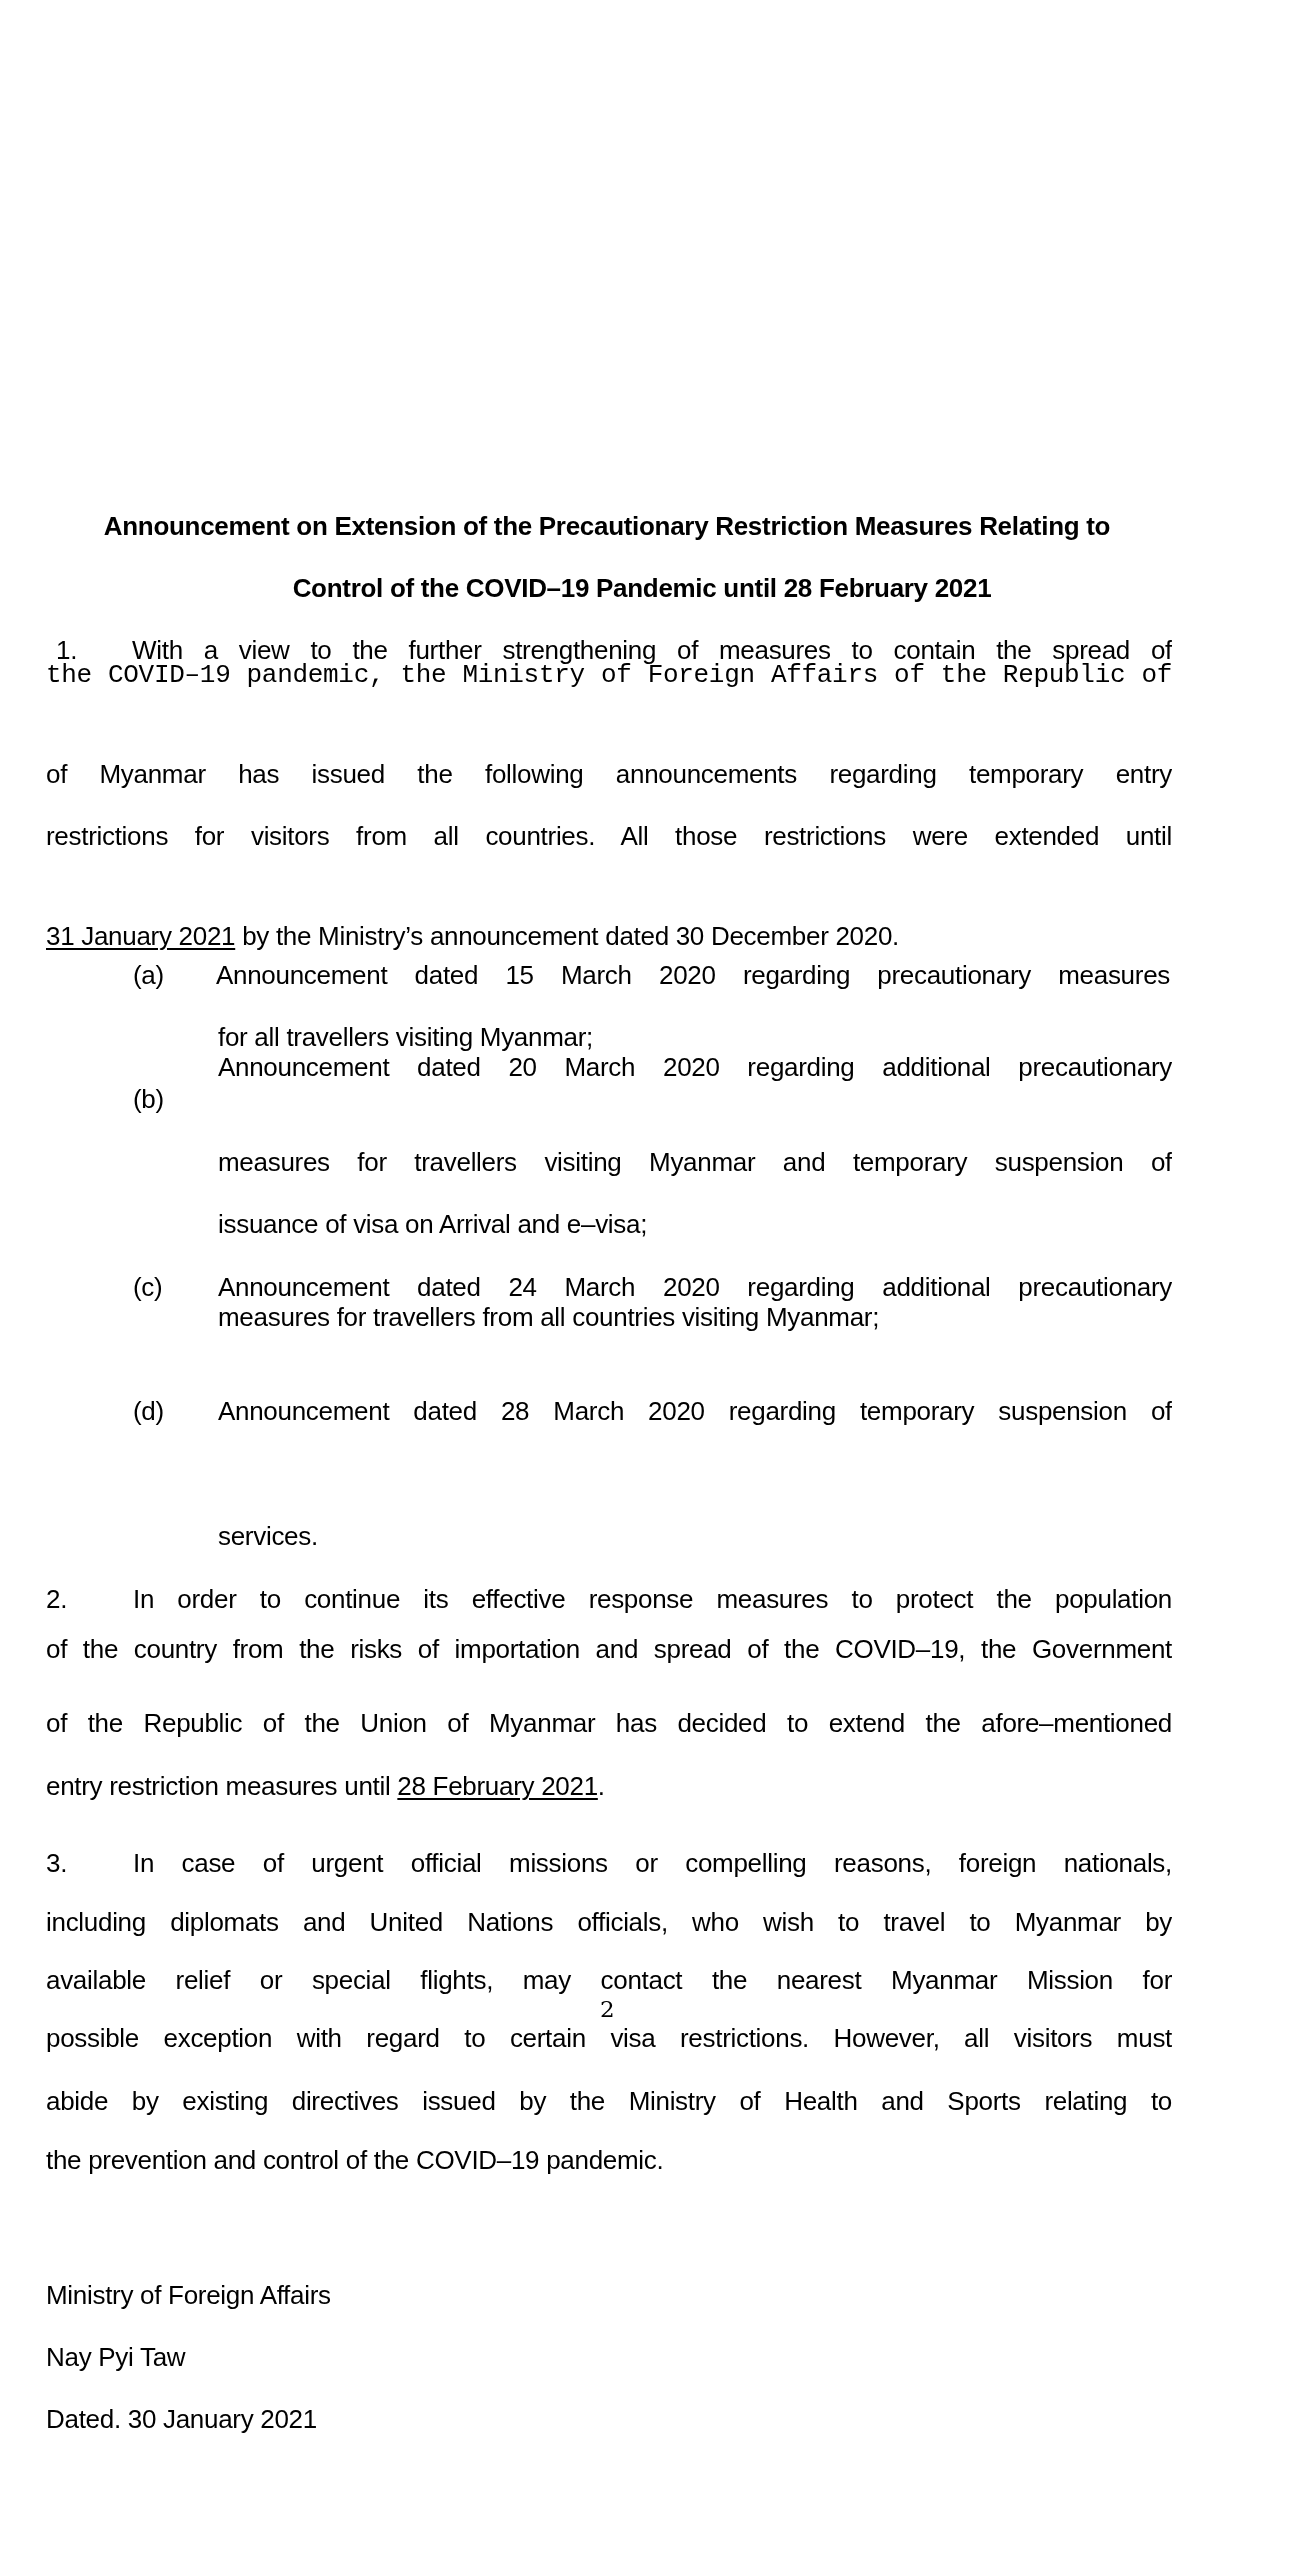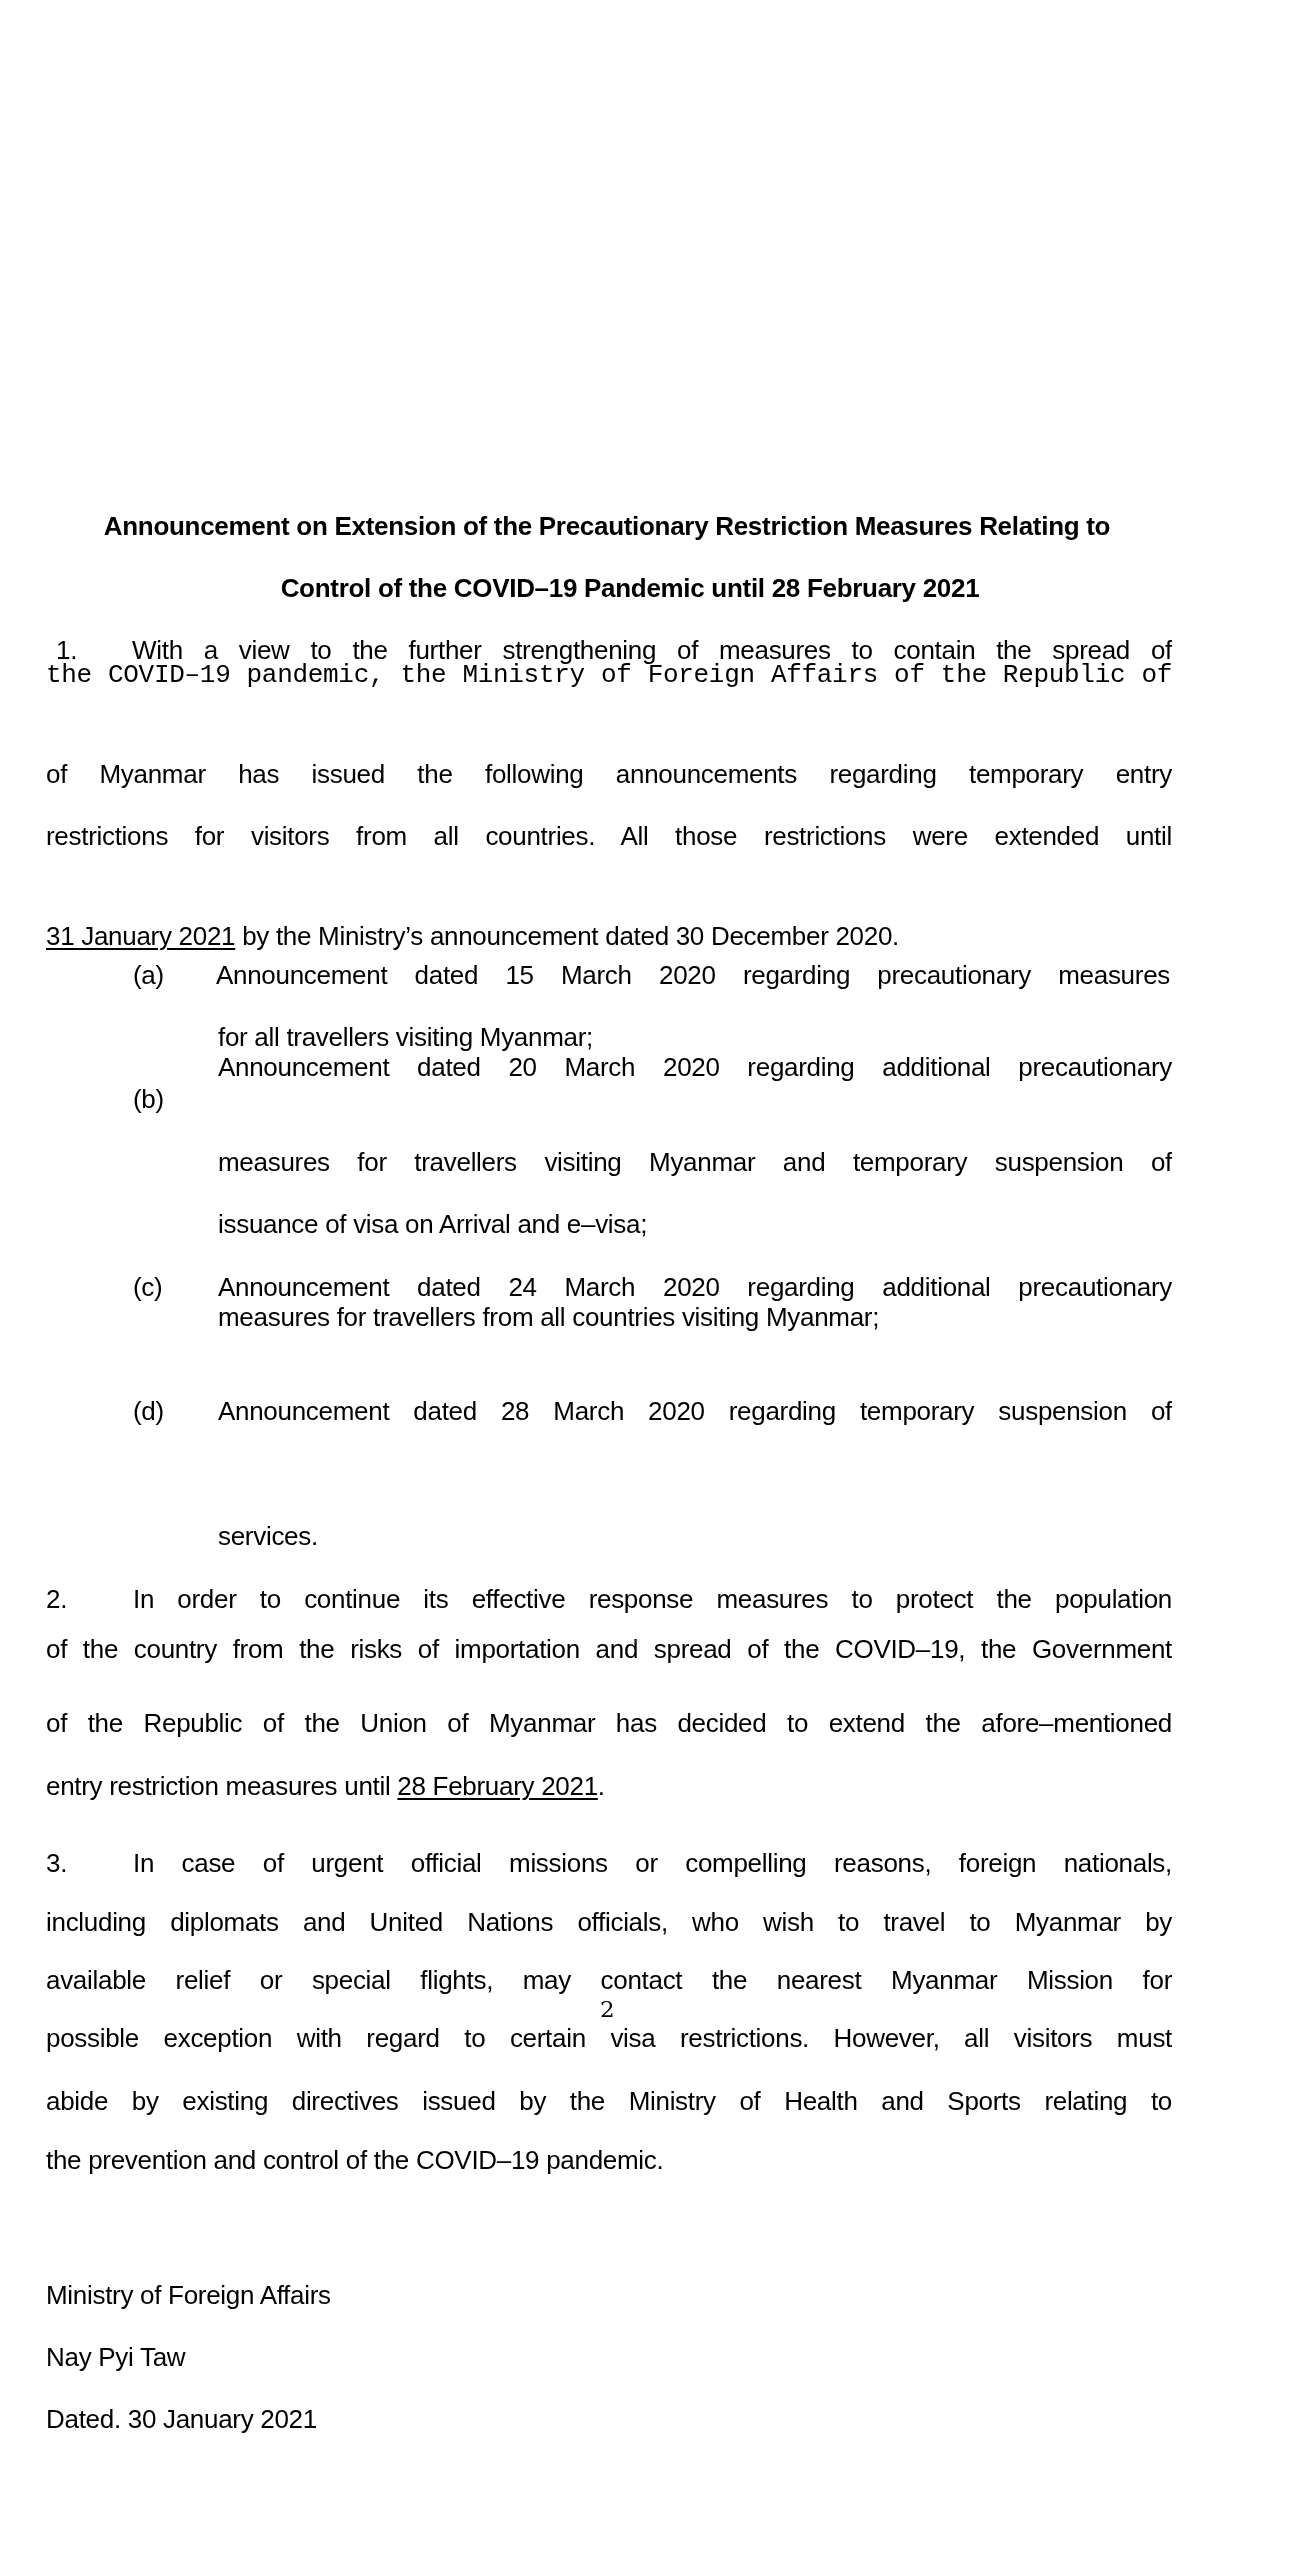--- a/index.html
+++ b/index.html
@@ -12,21 +12,21 @@
   .title { font-weight: bold; text-align: center; left: 0; width: 1214px; }
   .u { text-decoration: underline; text-underline-offset: 3.4px; text-decoration-thickness: 1.7px; }
   .pnum { position: absolute; font-family: "DejaVu Serif", "Liberation Serif", serif; font-size: 23px; line-height: 25px; }
 </style>
 </head>
 <body>
 
 <div class="page">
 
   <div class="ln title" style="top:509px;">Announcement on Extension of the Precautionary Restriction Measures Relating to</div>
-  <div class="ln title" style="top:571px; left:4px;padding-left:19px;">Control of the COVID–19 Pandemic until 28 February 2021</div>
+  <div class="ln title" style="top:571px; left:16px;padding-left:19px;">Control of the COVID–19 Pandemic until 28 February 2021</div>
 
   <div class="ln" style="left:56px; top:633px;">1.</div>
   <div class="ln just" style="left:132px; width:1040px; top:633px;">With a view to the further strengthening of measures to contain the spread of</div>
   <div class="ln just" style="left:46px; width:1126px; top:658px;font-family:Liberation Mono, monospace;">the COVID–19 pandemic, the Ministry of Foreign Affairs of the Republic of the Union</div>
   <div class="ln just" style="left:46px; width:1126px; top:757px;">of Myanmar has issued the following announcements regarding temporary  entry</div>
   <div class="ln just" style="left:46px; width:1126px; top:819px;">restrictions for visitors from all countries. All those restrictions were extended until</div>
   <div class="ln" style="left:46px; top:882px;margin-top:37px;">
     <span class="u">31 January 2021</span><span> by the Ministry’s announcement dated 30 December 2020.</span>
   </div>
 

